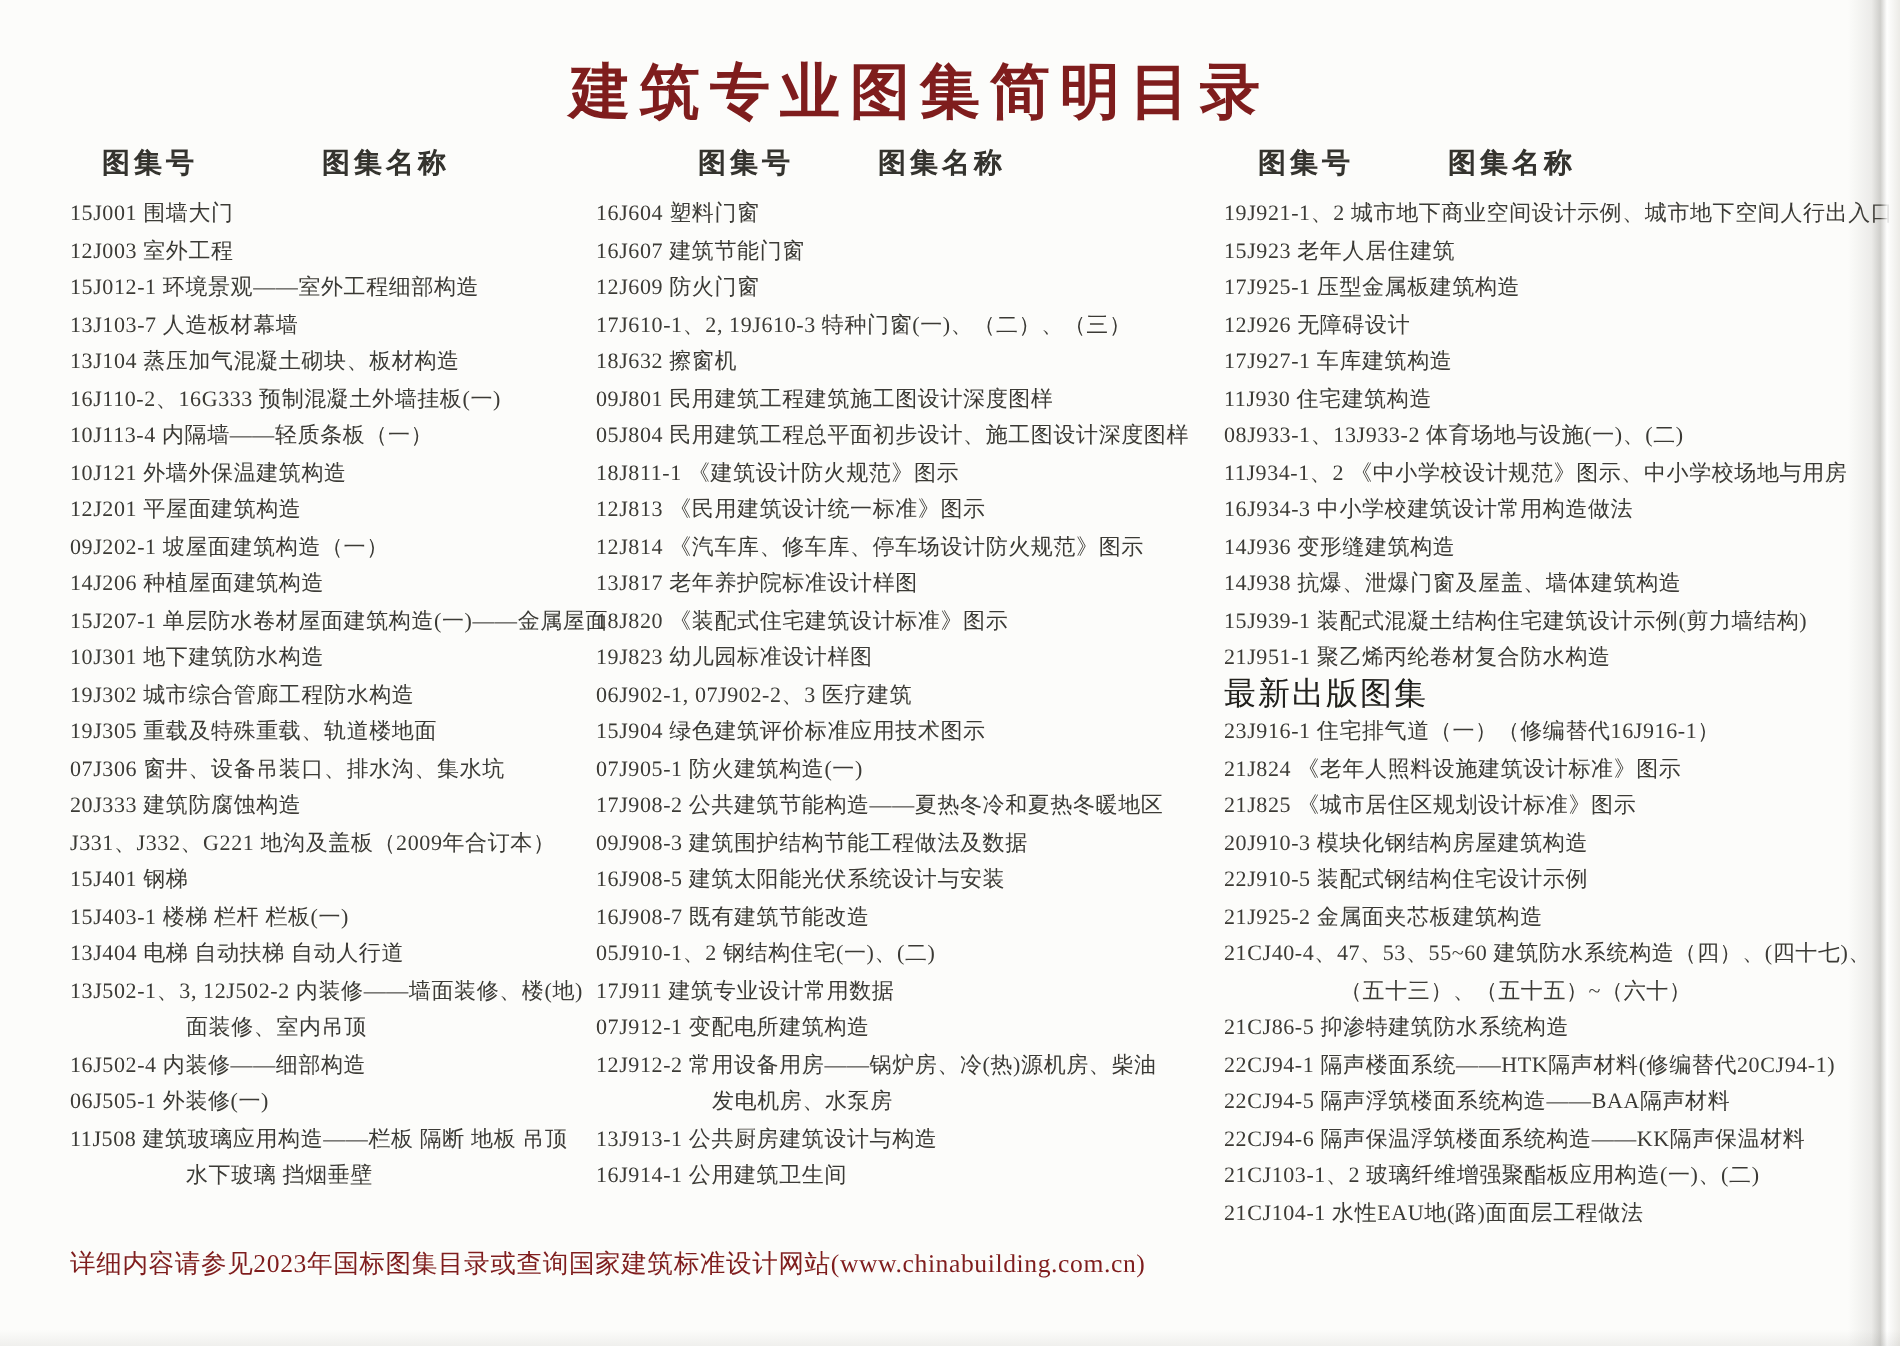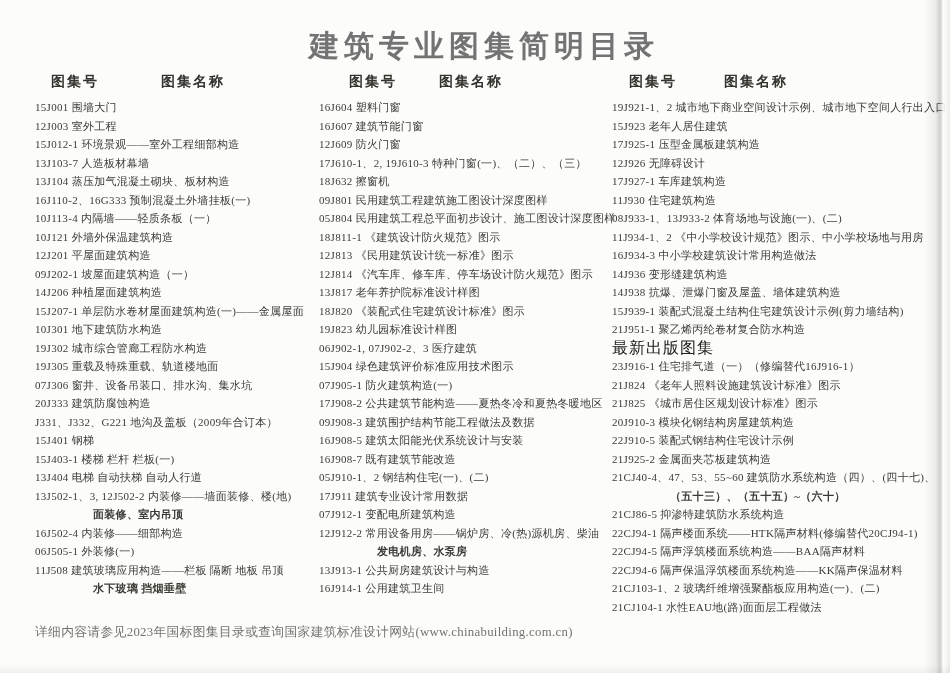--- a/index.html
+++ b/index.html
@@ -23,48 +23,47 @@
   }
   .edge-bottom{
     position:absolute;left:0;bottom:0;width:100%;height:8px;
     background:linear-gradient(to bottom, rgba(0,0,0,0), rgba(90,88,82,0.08));
     pointer-events:none;
   }
   .title{
     position:absolute;top:26px;left:0;width:920px;
     text-align:center;
     font-size:30px;font-weight:600;letter-spacing:5px;
-    color:#737373;
+    color:#7f1d1d;
     white-space:nowrap;
-    margin-left:24px;
   }
   .colheaders{position:absolute;top:73px;left:0;width:100%;font-size:14px;font-weight:700;color:#34332e;}
   .colheaders .h{position:absolute;white-space:nowrap;letter-spacing:2px;padding-left:16px;}
   .h-code1{left:35px;}  .h-name1{left:145px;}
   .h-code2{left:333px;} .h-name2{left:423px;}
   .h-code3{left:613px;} .h-name3{left:708px;}
   .col{
     position:absolute;top:98px;
     font-size:11px;line-height:18.5px;
     white-space:nowrap;
     letter-spacing:0.3px;
   }
   .col1{left:35px;width:278px;}
-  .col2{left:319px;width:280px;}
+  .col2{left:298px;width:280px;}
   .col3{left:612px;width:333px;}
   .row{height:18.5px;}
-  .row.indent{padding-left:58px;font-weight:bold;}
+  .row.indent{padding-left:58px;}
   .row.section{
     font-family:"Liberation Sans","DejaVu Sans",sans-serif;
     font-weight:400;font-size:16px;color:#21201c;
     letter-spacing:1px;
   }
   .footer{
     position:absolute;left:35px;top:622px;width:600px;
-    font-size:12.8px;line-height:20px;color:#737373;
+    font-size:12.8px;line-height:20px;color:#7f1d1d;
     white-space:nowrap;letter-spacing:0.3px;
   }
   .footer .l2 span{display:inline-block;}
   .footer .gap{width:86px;}
 </style>
 </head>
 <body>
 
 <div class="page">
 

